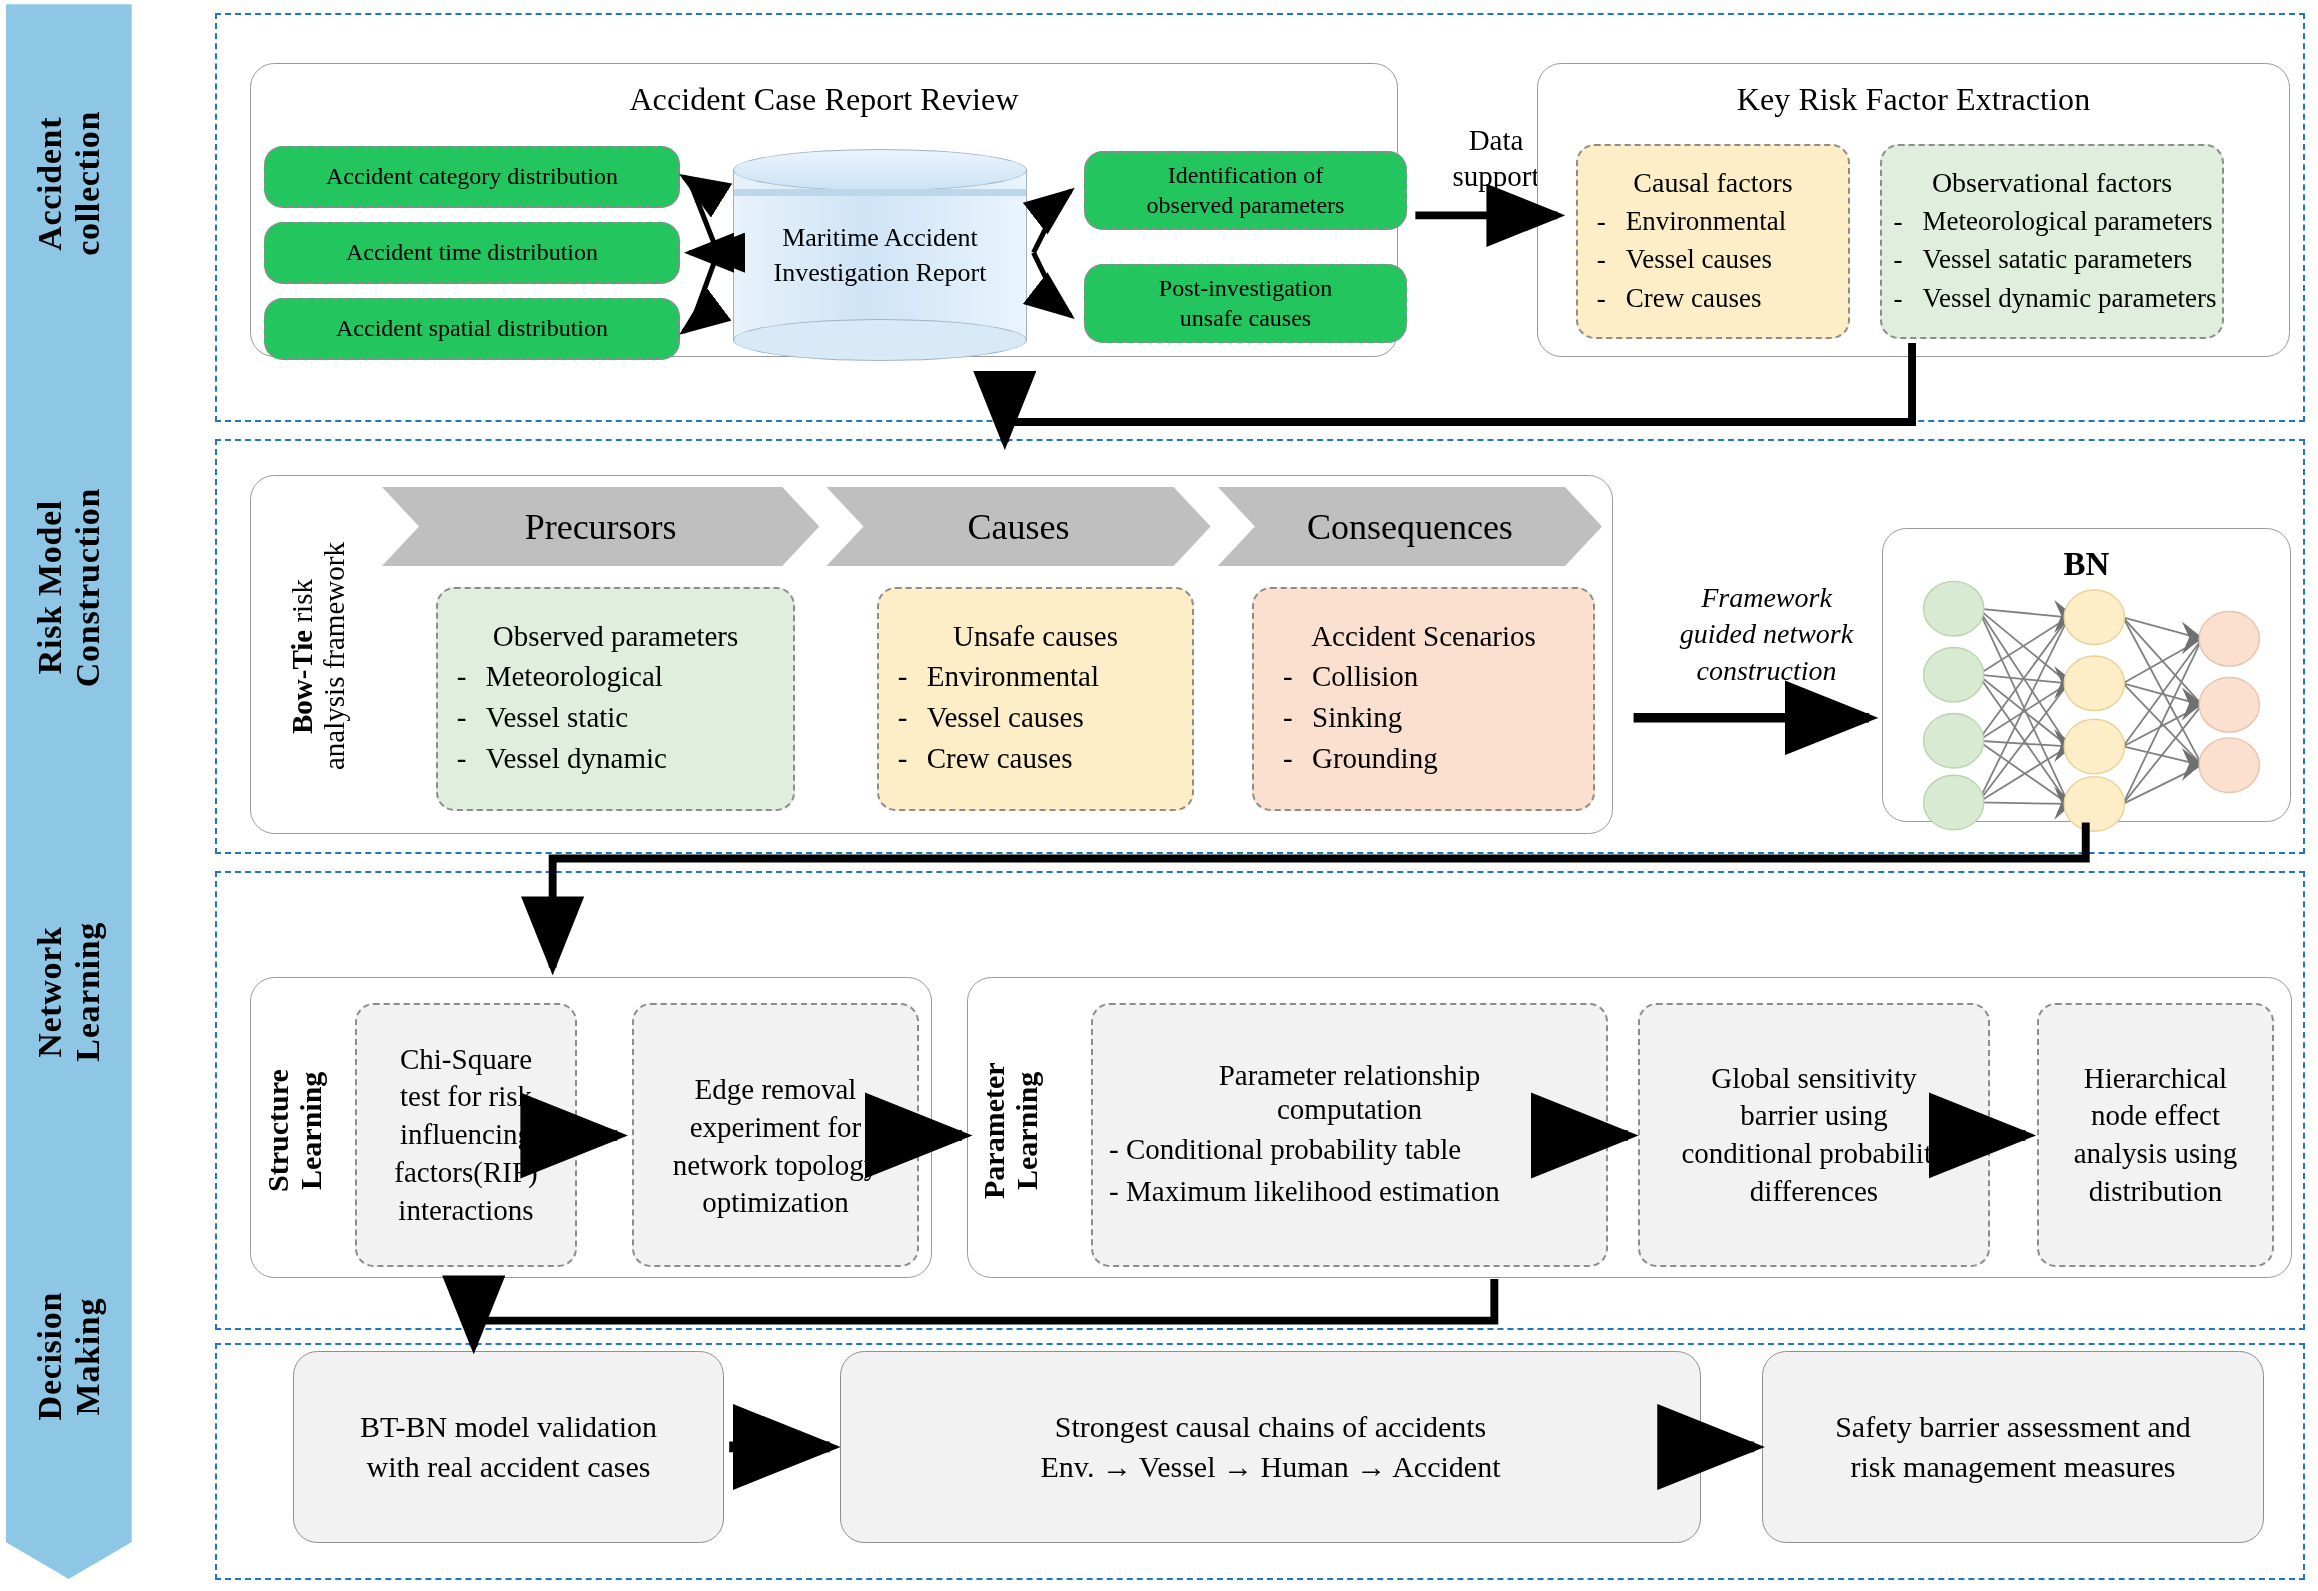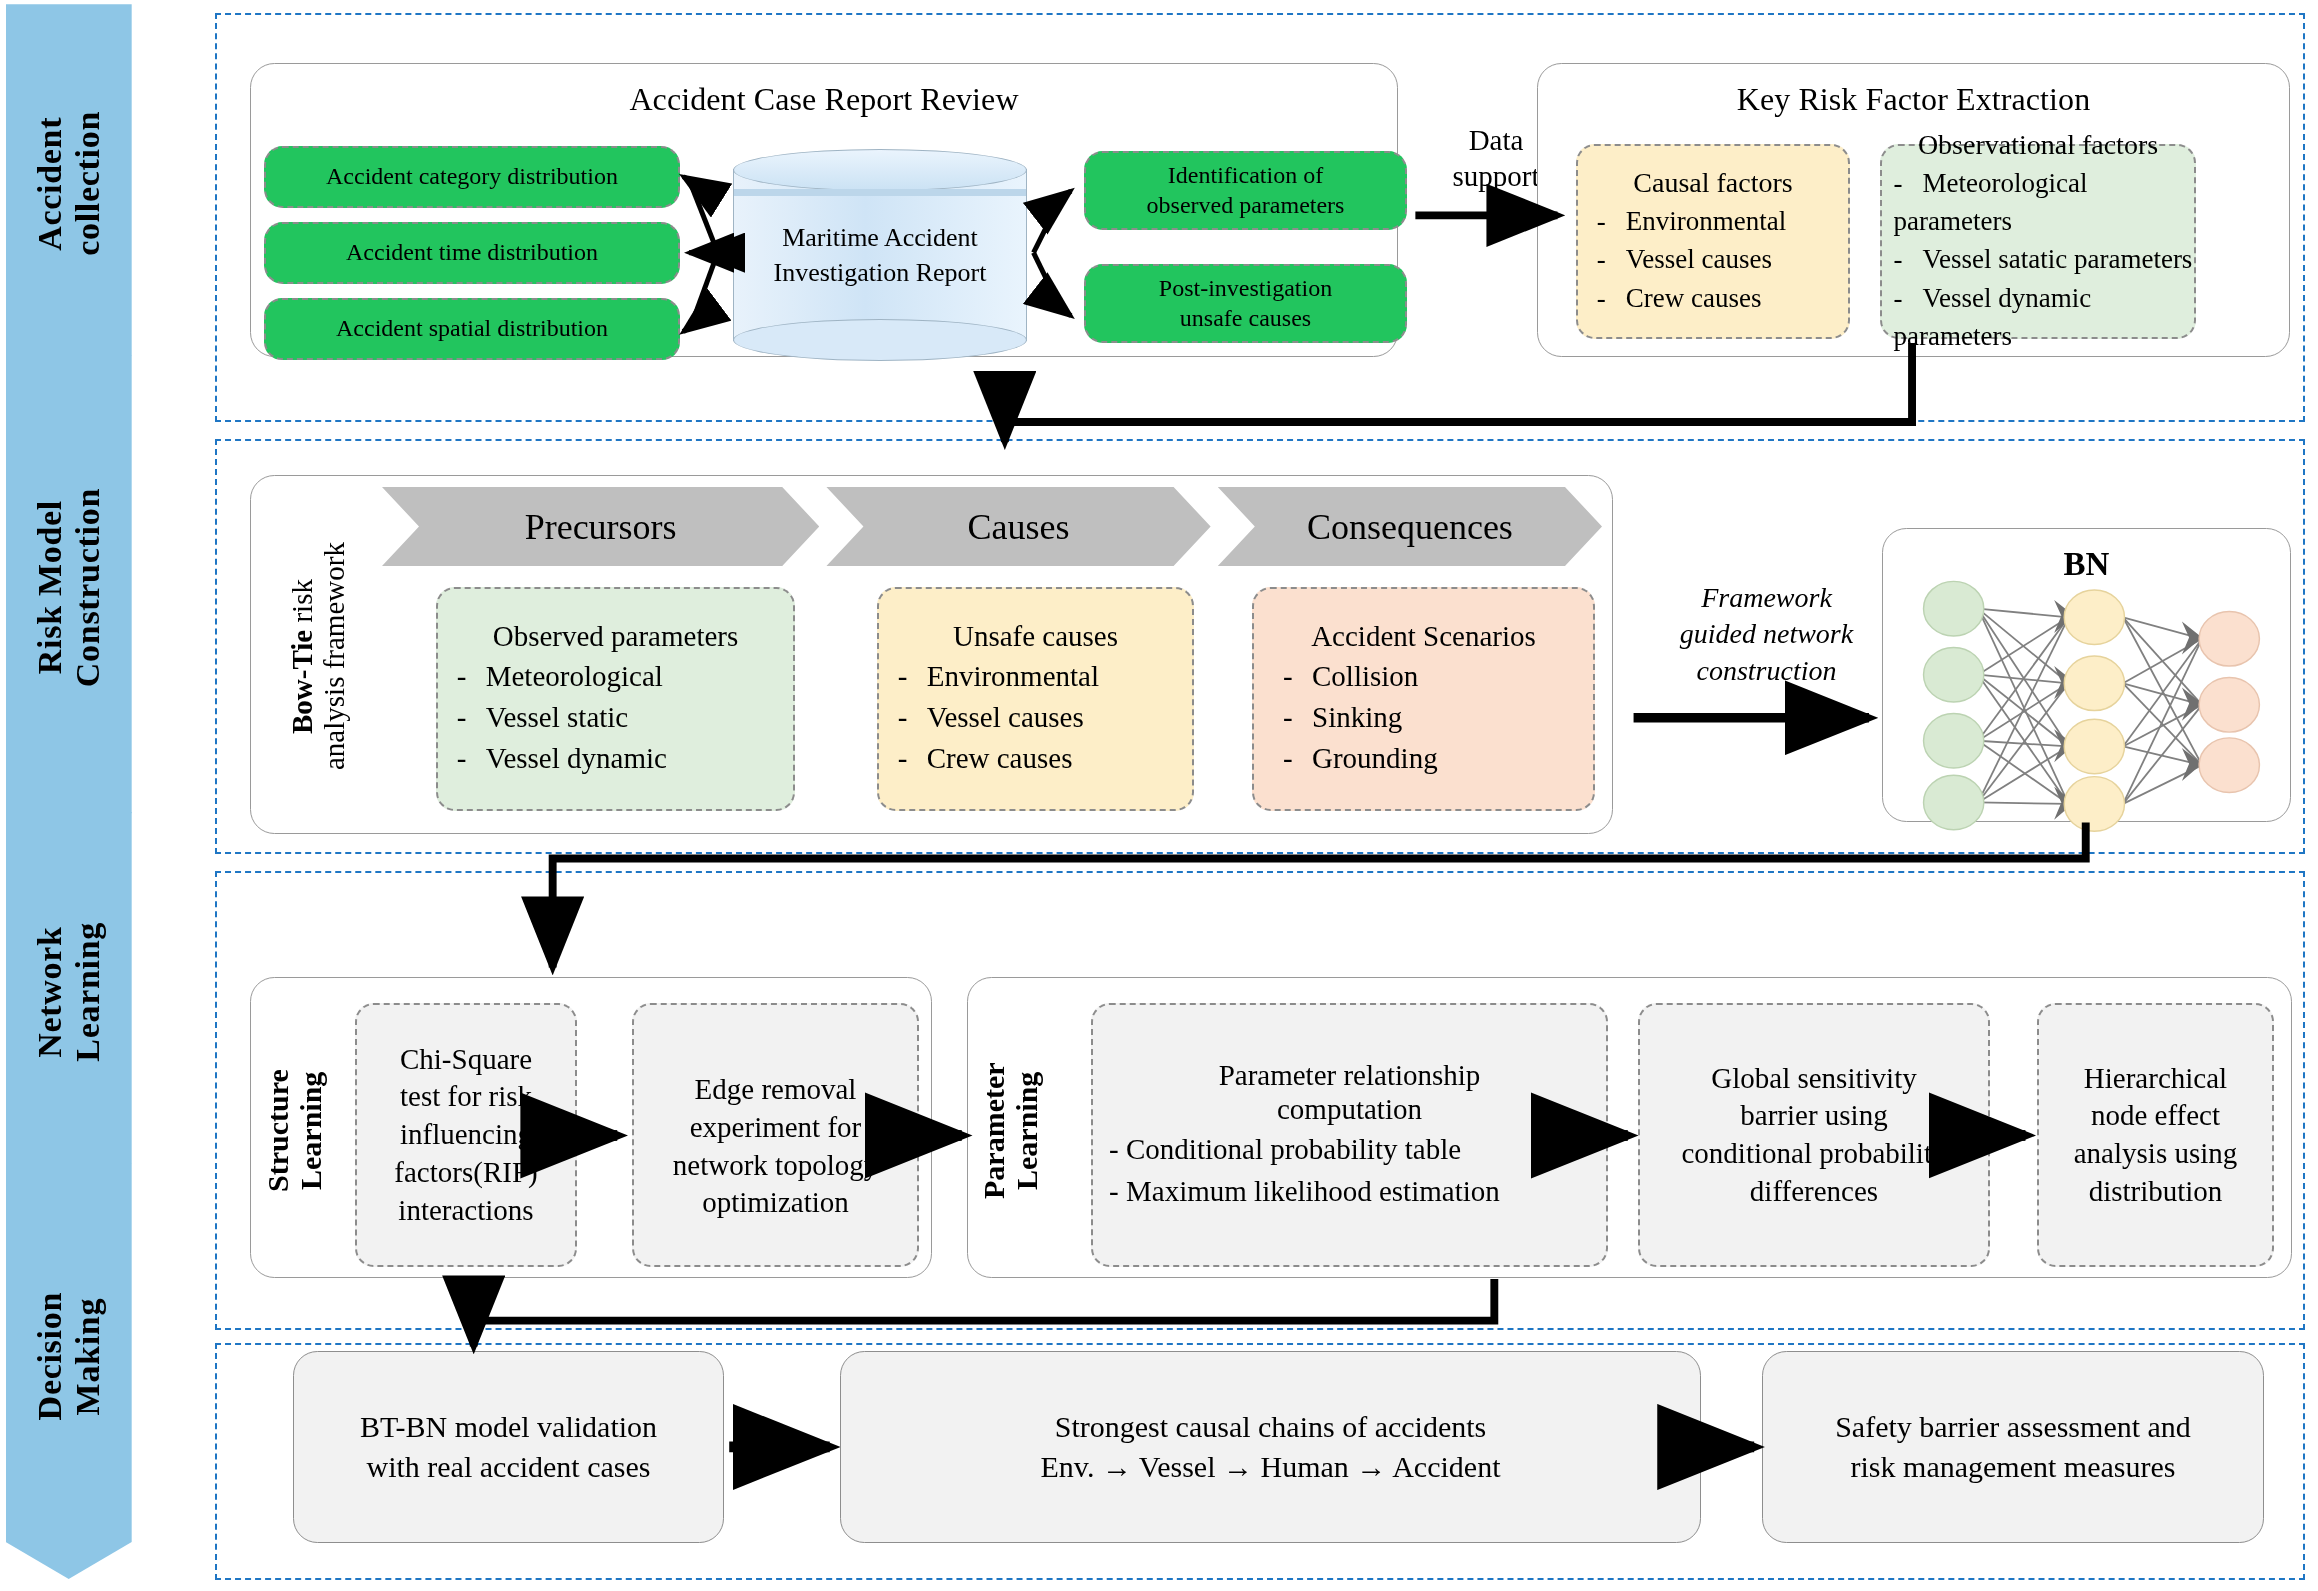--- a/index.html
+++ b/index.html
@@ -101,21 +101,21 @@
 <div class="card" style="left:250px;top:63px;width:1148px;height:294px;">
   <div class="card-title" style="top:17px;">Accident Case Report Review</div>
 </div>
 
 <div class="box blue" style="left:264px;top:146px;width:416px;height:62px;">
   <div class="ctr">Accident category distribution</div>
 </div>
 <div class="box blue" style="left:264px;top:222px;width:416px;height:62px;">
   <div class="ctr">Accident time distribution</div>
 </div>
-<div class="box blue" style="left:264px;top:298px;width:416px;height:62px;border-radius:18px;">
+<div class="box blue" style="left:264px;top:298px;width:416px;height:62px;">
   <div class="ctr">Accident spatial distribution</div>
 </div>
 
 <div class="cyl" style="left:733px;top:149px;width:294px;height:212px;">
   <div class="body"></div>
   <div class="top"></div>
   <div class="band"></div>
   <div class="bot"></div>
   <div class="lbl" style="white-space:pre-line;">Maritime Accident
 Investigation Report</div>
@@ -139,21 +139,21 @@
 
 <div class="box yellow" style="left:1576px;top:144px;width:274px;height:195px;">
   <div class="hd">Causal factors</div>
   <div class="bl">
     <div><span class="d">-</span><span>Environmental</span></div>
     <div><span class="d">-</span><span>Vessel causes</span></div>
     <div><span class="d">-</span><span>Crew causes</span></div>
   </div>
 </div>
 
-<div class="box green" style="left:1880px;top:144px;width:316px;height:195px;">
+<div class="box green" style="left:1880px;top:144px;width:344px;height:195px;">
   <div class="hd">Observational factors</div>
   <div class="bl" style="padding-left:11.5px;">
     <div><span class="d">-</span><span>Meteorological parameters</span></div>
     <div><span class="d">-</span><span>Vessel satatic parameters</span></div>
     <div><span class="d">-</span><span>Vessel dynamic parameters</span></div>
   </div>
 </div>
 
 <div class="stage" style="left:215px;top:439px;width:2090px;height:415px;"></div>
 

